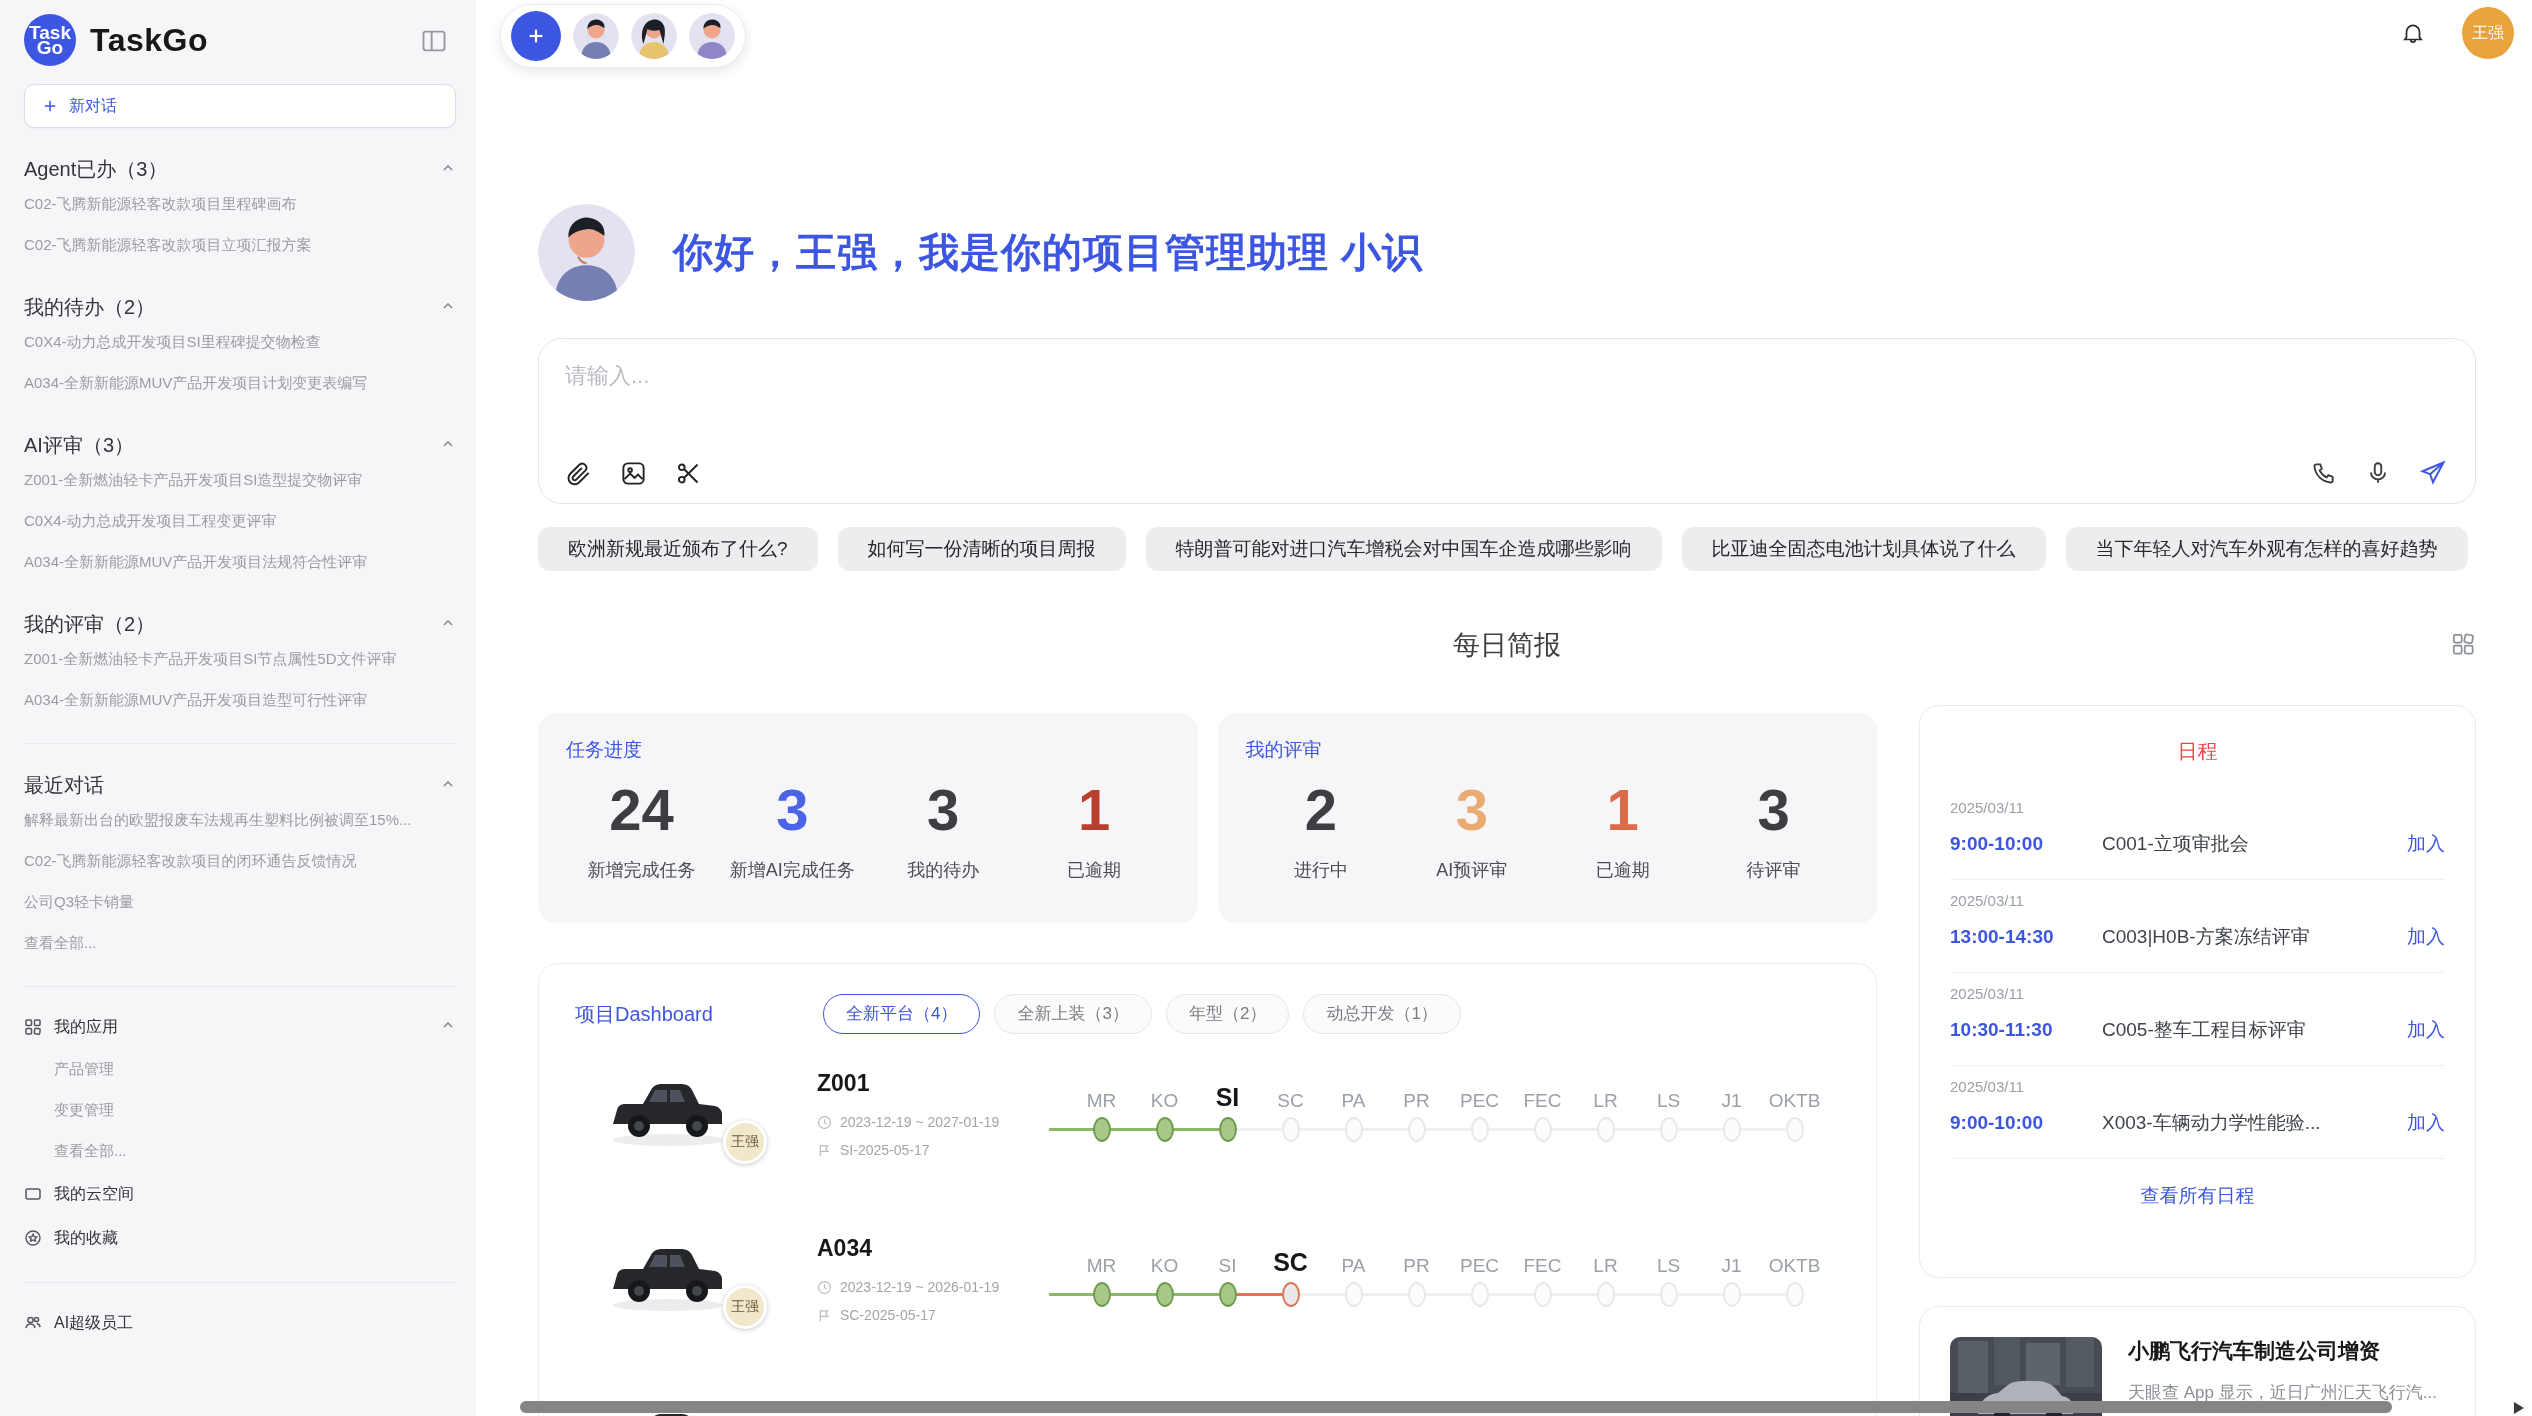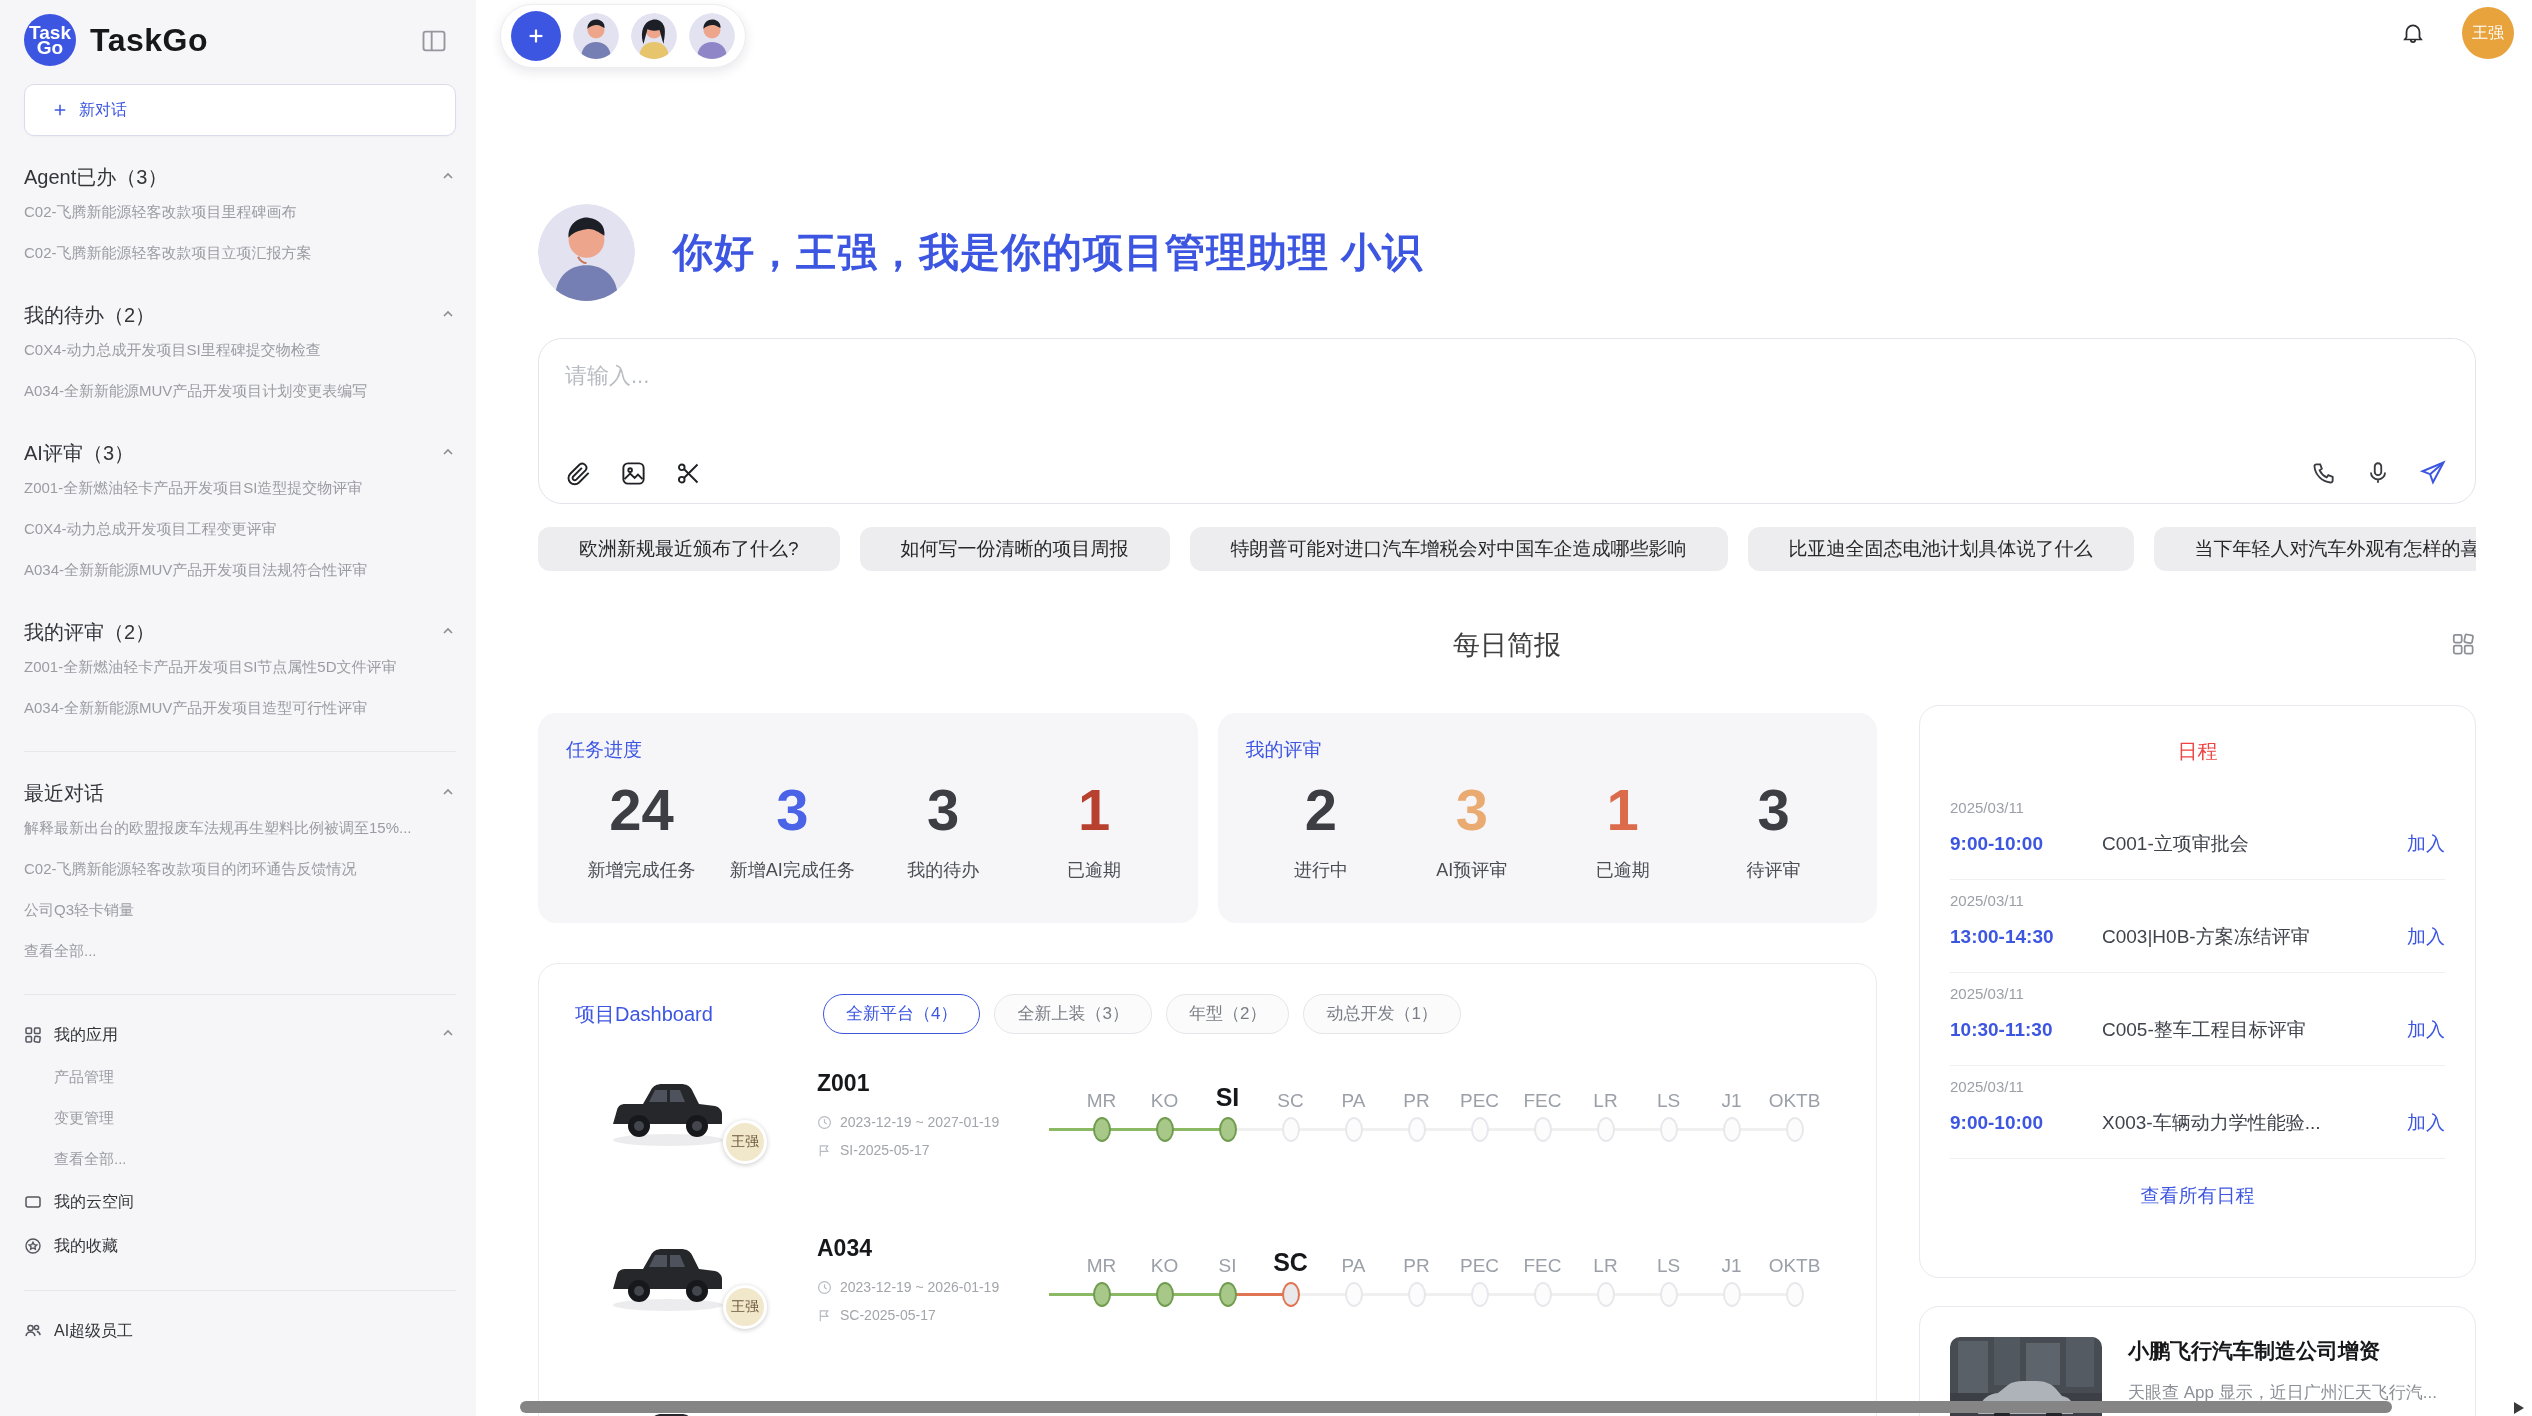--- a/index.html
+++ b/index.html
@@ -6,21 +6,21 @@
   html,body { background:#fff; }
   body { font-family:"Liberation Sans","DejaVu Sans",sans-serif; }
   .app { position:relative; width:2532px; height:1416px; overflow:hidden; background:#fff; color:#2b2d31; }
 
   
   .sidebar { position:absolute; left:0; top:0; width:476px; height:1416px; background:#f6f6f8; padding:12px 20px 0 24px; overflow:hidden; }
   .sb-head { display:flex; align-items:center; height:56px; position:relative; }
   .logo-circle { width:52px; height:52px; border-radius:50%; background:#3d56e2; color:#fff; display:flex; flex-direction:column; align-items:center; justify-content:center; font-size:19px; line-height:15px; font-weight:600; }
   .app-title { margin-left:14px; font-size:32px; font-weight:700; color:#17181a; letter-spacing:.5px; }
   .collapse-btn { position:absolute; right:6px; top:13px; width:32px; height:32px; color:#96979e; cursor:pointer; display:flex; align-items:center; justify-content:center; }
-  .new-chat { margin-top:16px; height:52px; border-radius:10px; border:1px solid #dadcec; background:#fff; display:flex; align-items:center; padding-left:26px; gap:10px; color:#3d56e2; font-size:16px; cursor:pointer; box-shadow:0 1px 2px rgba(30,40,90,.04); }
+  .new-chat { margin-top:16px; height:44px; border-radius:10px; border:1px solid #dadcec; background:#fff; display:flex; align-items:center; padding-left:16px; gap:10px; color:#3d56e2; font-size:16px; cursor:pointer; box-shadow:0 1px 2px rgba(30,40,90,.04); }
   .sb-section { margin-top:26px; }
   .sb-header { display:flex; align-items:center; justify-content:space-between; height:30px; font-size:20px; color:#33353a; font-weight:500; cursor:pointer; }
   .sb-header .chev { color:#8c8d94; }
   .sb-item { height:41px; display:flex; align-items:center; font-size:15px; color:#9b9ca3; white-space:nowrap; overflow:hidden; cursor:pointer; }
   .sb-divider { height:1px; background:#e7e7ec; margin:22px 0 0 0; }
   .sb-row { display:flex; align-items:center; gap:12px; height:44px; font-size:16px; color:#33353a; cursor:pointer; }
   .sb-row .ric { color:#55575e; display:flex; }
   .sb-sub { margin-left:30px; }
   .sb-apps-block { margin-top:18px; }
 
@@ -41,21 +41,21 @@
 
   .input-box { position:relative; margin-top:37px; height:166px; border:1px solid #e3e4e9; border-radius:24px; background:#fff; }
   .chat-input { width:100%; height:100px; border:none; outline:none; resize:none; border-radius:24px; padding:22px 26px; font-size:22px; color:#33353a; font-family:inherit; }
   .chat-input::placeholder { color:#b9bcc3; }
   .in-icons-l { position:absolute; left:26px; bottom:16px; display:flex; gap:28px; color:#212226; }
   .in-icons-r { position:absolute; right:28px; bottom:16px; display:flex; gap:28px; color:#3a3b40; align-items:center; }
   .in-icons-l .ic, .in-icons-r .ic { cursor:pointer; display:flex; }
   .send-ic { color:#3d56e2; }
 
   .chips { display:flex; gap:20px; margin-top:23px; overflow:hidden; }
-  .chip { background:#ededef; color:#27282c; height:44px; line-height:44px; padding:0 41px; border-radius:12px; font-size:19px; white-space:nowrap; cursor:pointer; }
+  .chip { background:#ededef; color:#27282c; height:44px; line-height:44px; padding:0 30px; border-radius:12px; font-size:19px; white-space:nowrap; cursor:pointer; }
 
   .brief-head { position:relative; margin-top:56px; height:40px; }
   .brief-title { text-align:center; font-size:27px; font-weight:400; color:#404040; }
   .layout-ic { position:absolute; right:0; top:4px; color:#8b8f96; cursor:pointer; }
 
   .cols { display:flex; gap:42px; margin-top:46px; align-items:flex-start; }
   .col-left { flex:1; min-width:0; }
   .col-right { width:557px; flex:none; margin-top:-8px; }
 
   .stats-row { display:flex; gap:20px; }

